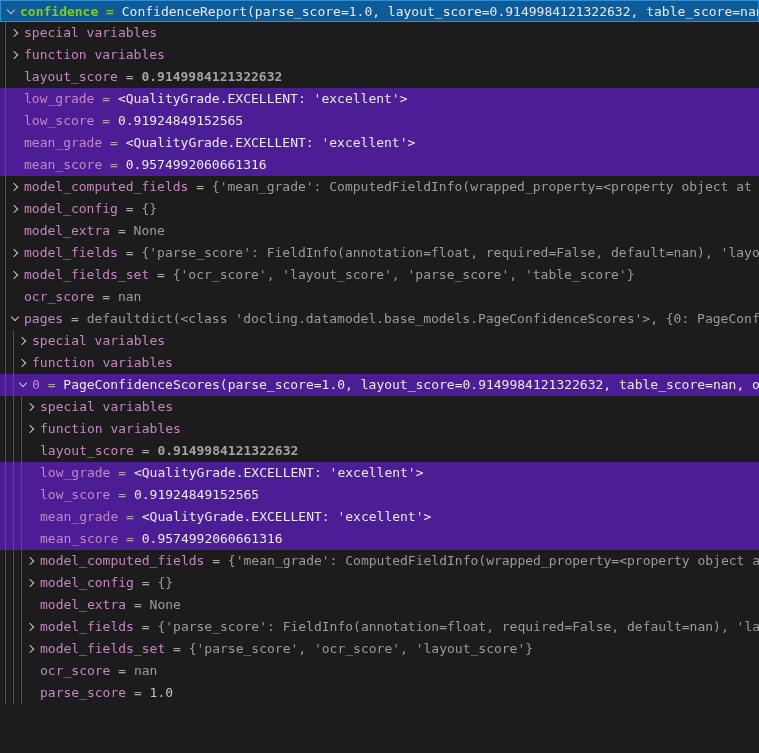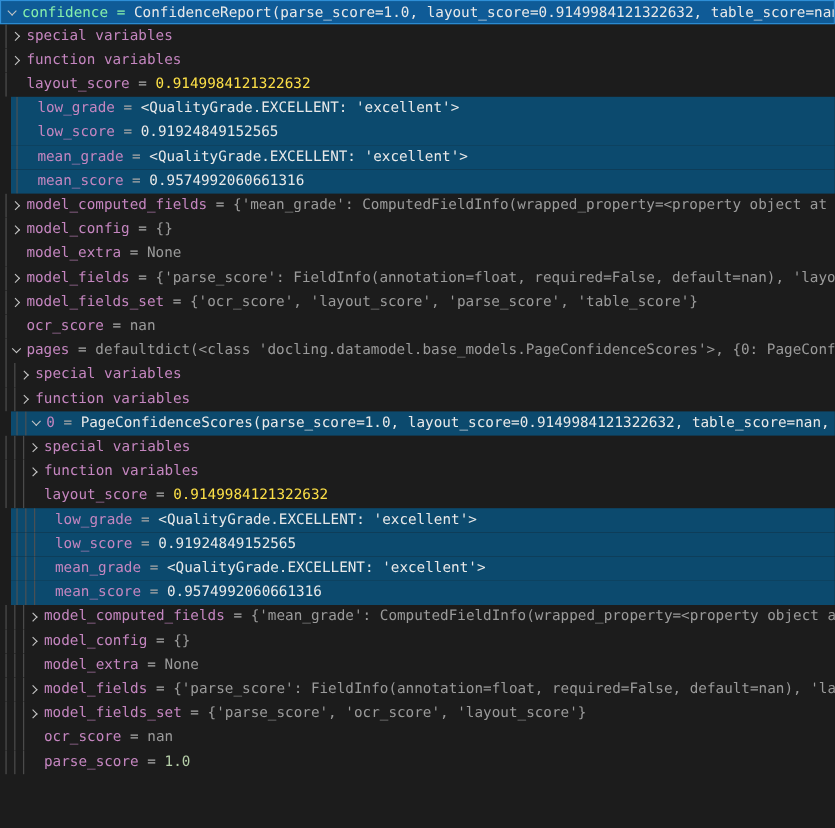--- a/index.html
+++ b/index.html
@@ -6,36 +6,36 @@
   body{width:759px;height:753px;overflow:hidden;}
   .panel{
     position:relative;width:759px;height:753px;overflow:hidden;
     font-family:"DejaVu Sans Mono","Liberation Mono",monospace;
     font-size:13px;color:#cccccc;
   }
   .row{
     height:22px;line-height:22px;white-space:pre;overflow:hidden;
     padding-left:0;box-sizing:border-box;cursor:pointer;
   }
-  .row.changed{background:#0c4a6e;margin-left:10px;}
+  .row.changed{background:#4c1d95;}
   .row.focused{background:#0f5b97;border:1px solid #2e8fd7;padding-left:3px;}
   .guide{display:inline-block;width:8px;height:22px;vertical-align:top;position:relative;}
   .guide::after{content:"";position:absolute;left:5px;top:0;bottom:0;width:1px;background:#525252;}
   .twisty{display:inline-block;width:16px;height:22px;vertical-align:top;position:relative;}
   .chev{position:absolute;width:5px;height:5px;
     border-right:1.5px solid #c5c5c5;border-bottom:1.5px solid #c5c5c5;}
   .chev.right{transform:rotate(-45deg);top:8px;left:3px;}
   .chev.down{transform:rotate(45deg);top:6px;left:4px;}
   .vname{color:#c586c0;}
   .eq{color:#a8a8a8;}
   .s-muted{color:#9b9b9b;text-align:right;}
-  .s-plain{color:#fde047;}
+  .s-plain{color:#a3a3a3;font-weight:bold;}
   .s-number{color:#b5cea8;}
   .s-selected{color:#e9e9e9;}
-  .focused .vname,.focused .eq{color:#86efac;}
+  .focused .vname,.focused .eq{color:#84cc16;font-weight:bold;}
 </style>
 </head>
 <body>
 
 <div class="panel">
     <div class="row focused"><span class="twisty"><i class="chev down"></i></span><span class="vname">confidence</span><span class="eq"> = </span><span class="vval s-selected">ConfidenceReport(parse_score=1.0, layout_score=0.9149984121322632, table_score=nan</span></div>
     <div class="row"><span class="guide"></span><span class="twisty"><i class="chev right"></i></span><span class="vname">special variables</span></div>
     <div class="row"><span class="guide"></span><span class="twisty"><i class="chev right"></i></span><span class="vname">function variables</span></div>
     <div class="row"><span class="guide"></span><span class="twisty"></span><span class="vname">layout_score</span><span class="eq"> = </span><span class="vval s-plain">0.9149984121322632</span></div>
     <div class="row changed"><span class="guide"></span><span class="twisty"></span><span class="vname">low_grade</span><span class="eq"> = </span><span class="vval s-selected">&lt;QualityGrade.EXCELLENT: 'excellent'&gt;</span></div>

